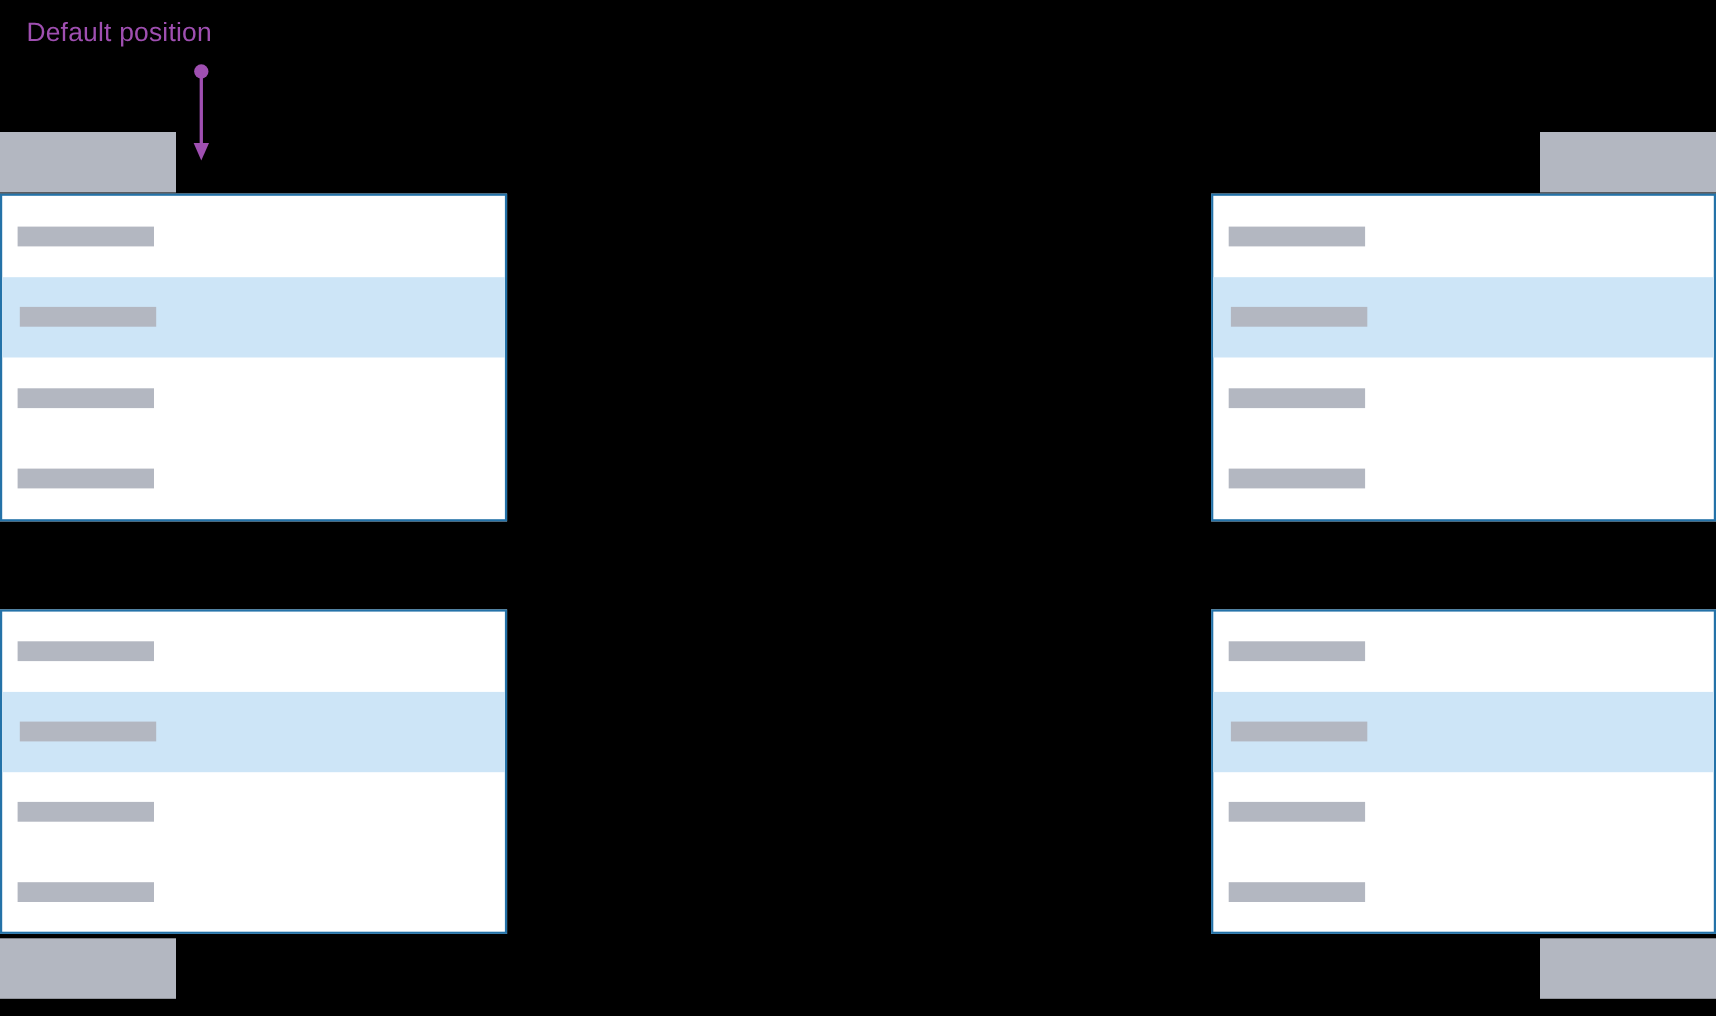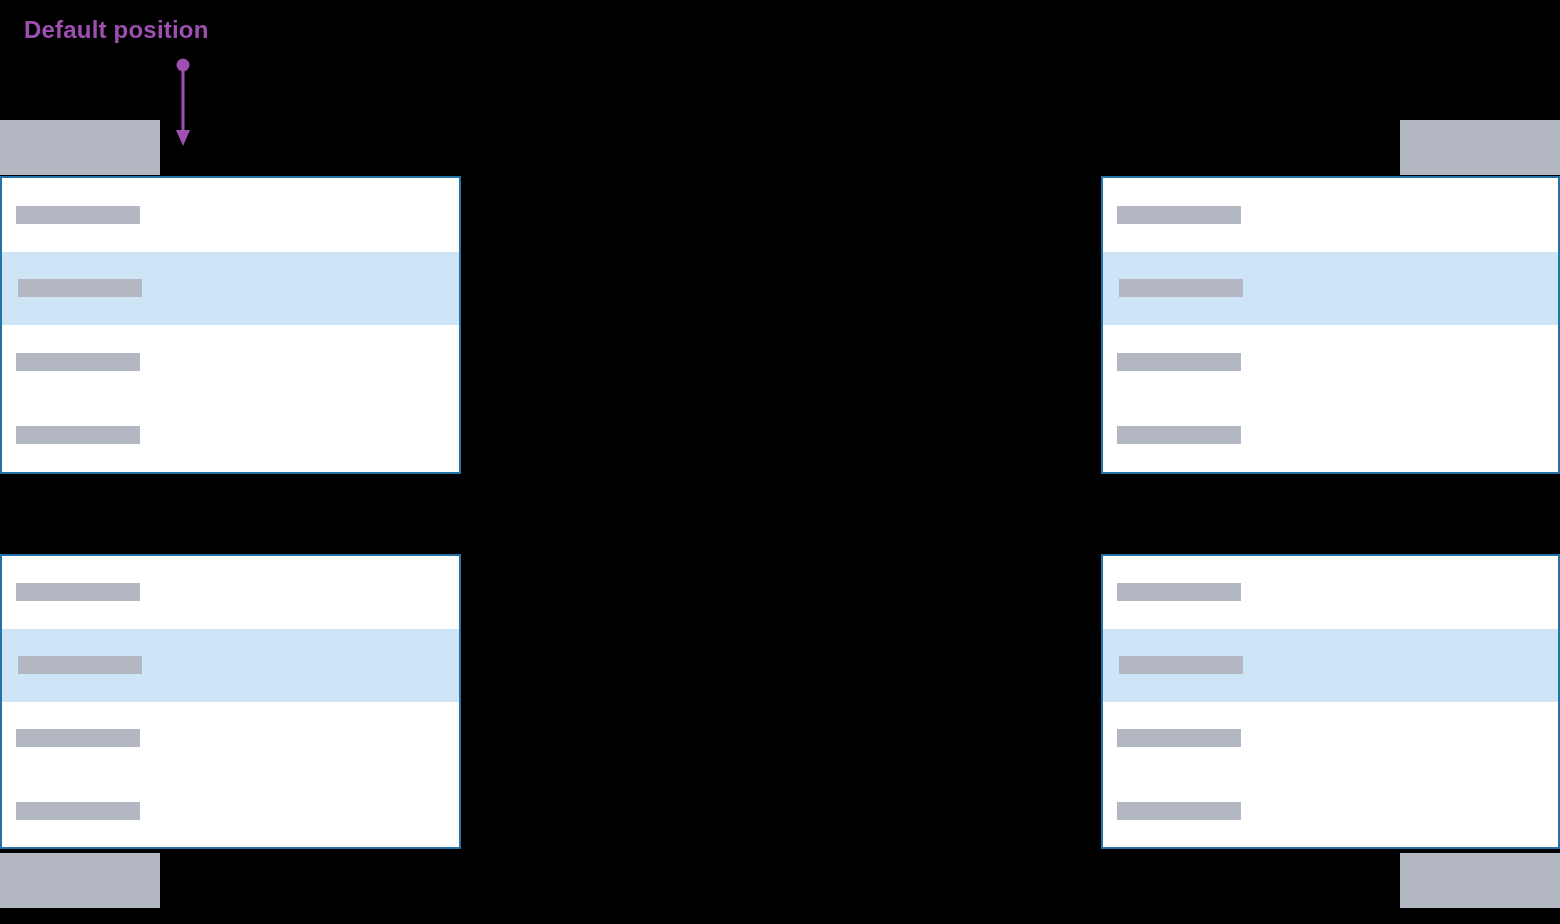--- a/index.html
+++ b/index.html
@@ -17,21 +17,21 @@
   .stage {
     position: absolute;
     inset: 0;
   }
   
   .annotation-label {
     position: absolute;
     left: 24px;
     top: 16px;
     font-size: 24px;
-    font-weight: 700;
+    font-weight: 400;
     letter-spacing: 0.2px;
     color: var(--annotation, #9f4fb1);
     white-space: nowrap;
   }
   .annotation-arrow {
     position: absolute;
     left: 169px;
     top: 56px;
     width: 28px;
     height: 94px;

